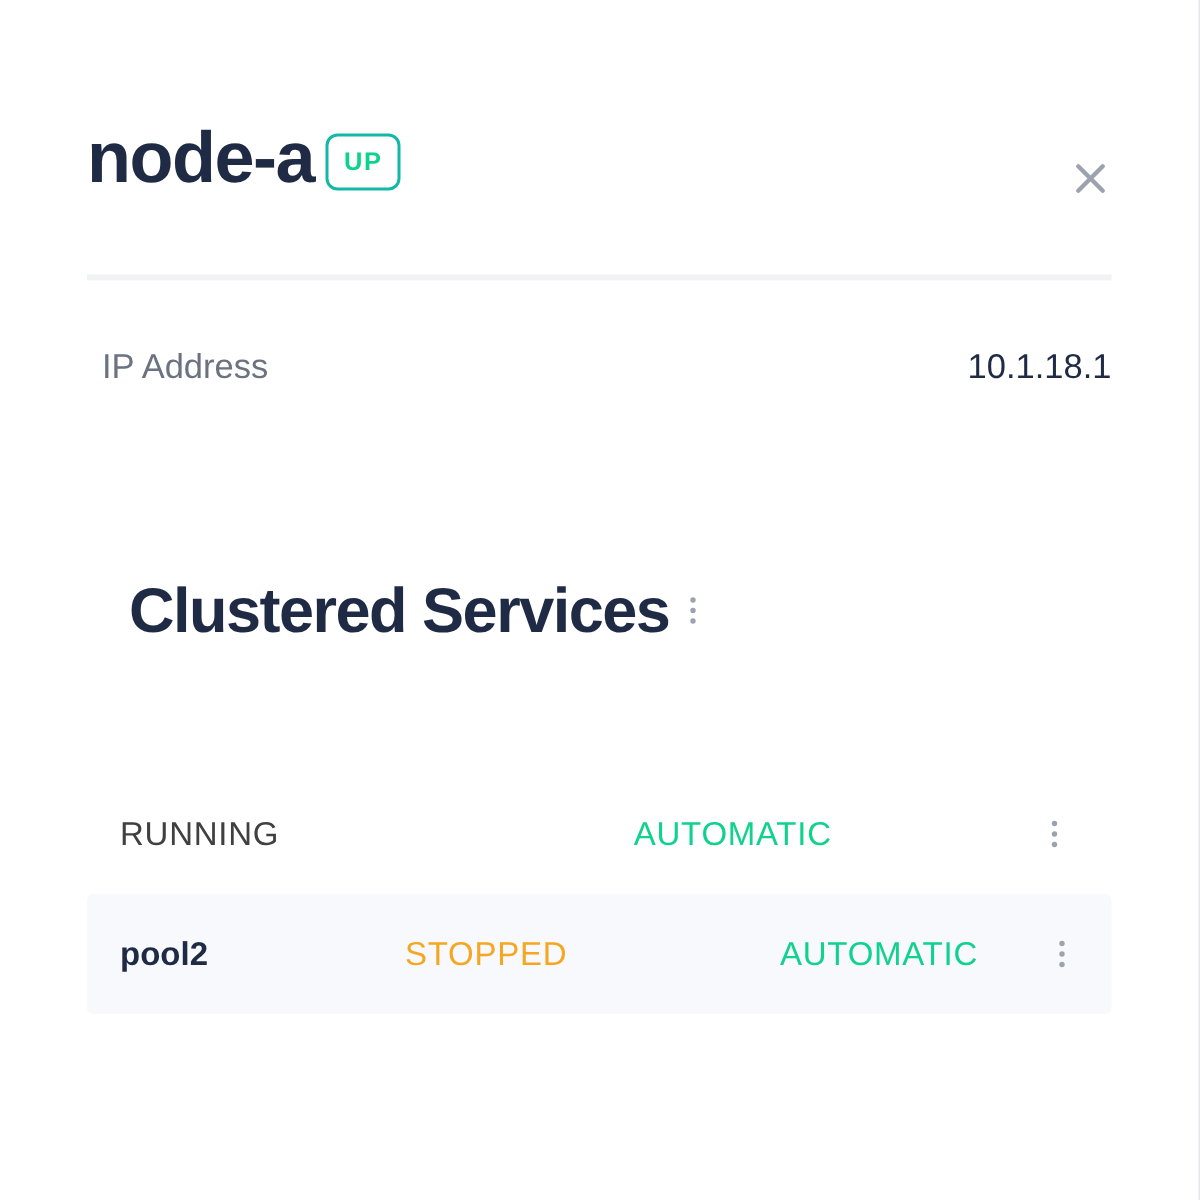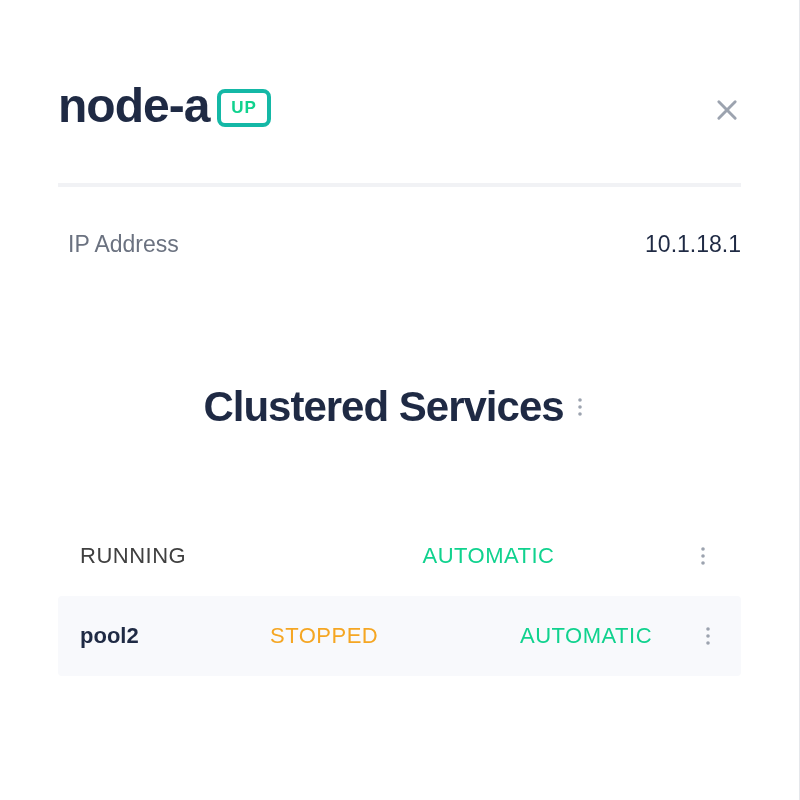--- a/index.html
+++ b/index.html
@@ -17,21 +17,21 @@
       border-right: 1px solid #e5e7eb;
       overflow: hidden;
     }
 
     .container {
       padding: 0 58px;
     }
 
     .header {
       display: flex;
-      align-items: center;
+      align-items: flex-end;
       justify-content: space-between;
       padding-top: 78px;
       padding-bottom: 50px;
     }
 
     .title-group {
       display: flex;
       align-items: center;
       gap: 8px;
     }
@@ -40,21 +40,21 @@
       font-size: 48px;
       font-weight: 700;
       color: #1f2a44;
       letter-spacing: -1px;
     }
 
     .status-badge {
       display: inline-flex;
       align-items: center;
       justify-content: center;
-      border: 4px solid #14b8a6;
+      border: 2px solid #14b8a6;
       color: #10d28e;
       border-radius: 8px;
       padding: 4px 10px;
       font-size: 17px;
       font-weight: 600;
       letter-spacing: 1px;
       height: 38px;
       margin-top: 4px;
     }
 
@@ -95,24 +95,25 @@
     }
 
     .info-value {
       font-size: 23px;
       color: #1f2a44;
       font-weight: 400;
     }
 
     .section-header {
       display: flex;
-      justify-content: center;
+      justify-content: flex-start;
       align-items: center;
       margin-top: 125px;
       margin-bottom: 85px;
+      margin-left: 28px;
     }
 
     .section-title {
       font-size: 42px;
       font-weight: 700;
       color: #1f2a44;
       letter-spacing: -1px;
     }
 
     .more-btn {

